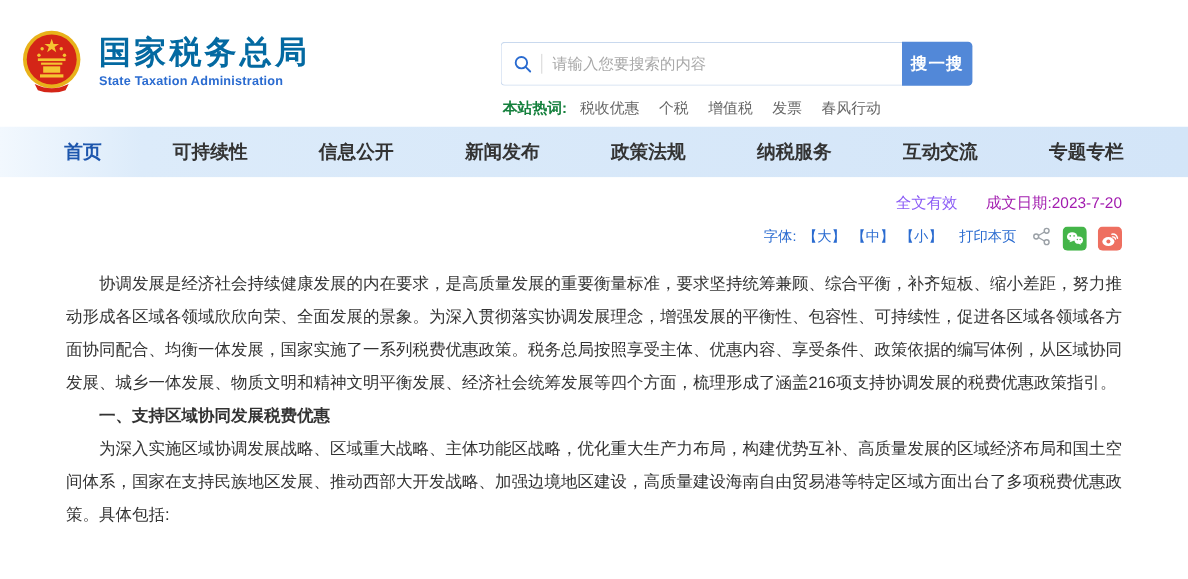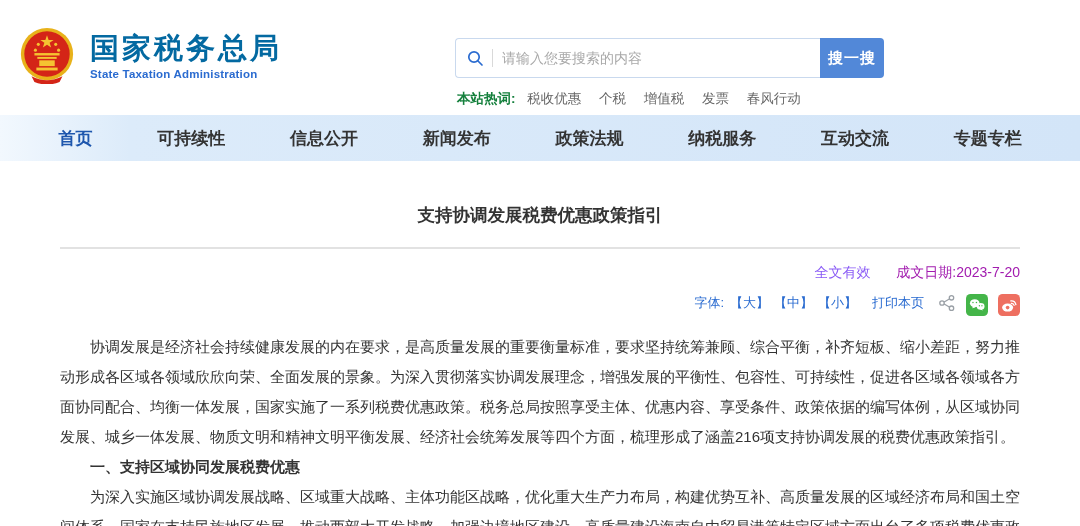--- a/index.html
+++ b/index.html
@@ -129,21 +129,20 @@
   <span class="nav-item">信息公开</span>
   <span class="nav-item">新闻发布</span>
   <span class="nav-item">政策法规</span>
   <span class="nav-item">纳税服务</span>
   <span class="nav-item">互动交流</span>
   <span class="nav-item">专题专栏</span>
 </div>
 
 <div class="content">
 
-  <div class="article-title">支持协调发展税费优惠政策指引</div>
 
   <div class="meta-status">
     <span class="validity">全文有效</span>
     <span class="doc-date">成文日期:2023-7-20</span>
   </div>
 
   <div class="meta-controls">
     <span class="font-label">字体:</span>
     <span class="font-size-btn">【大】</span>
     <span class="font-size-btn">【中】</span>

